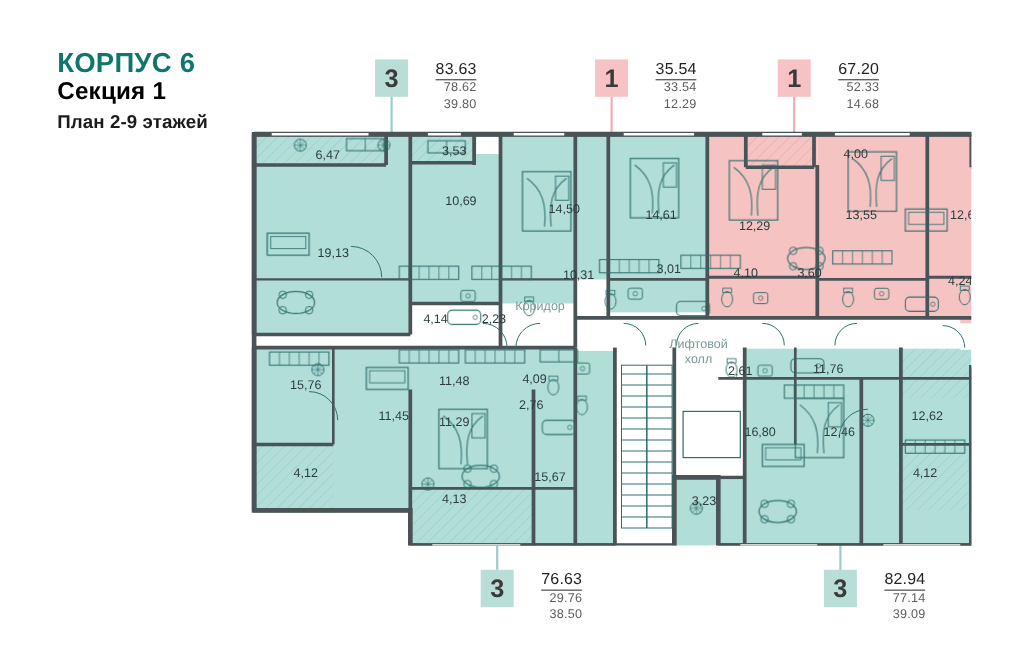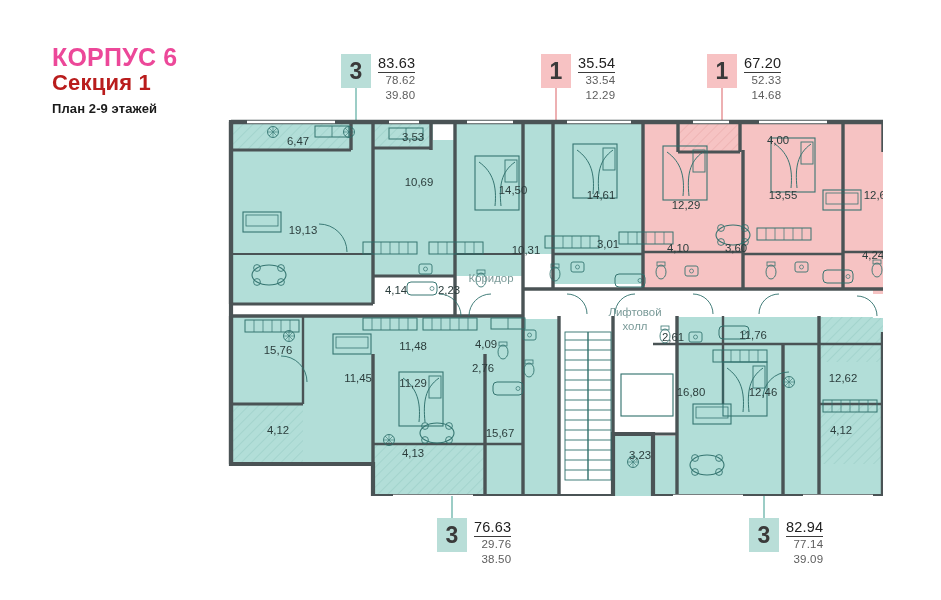--- a/index.html
+++ b/index.html
@@ -8,43 +8,43 @@
     background:#ffffff;
     font-family:"Liberation Sans",sans-serif;
     overflow:hidden;
     position:relative;
   }
   #stage{position:absolute;left:0;top:0;width:941px;height:600px;}
 
   
   .title-block{position:absolute;left:52px;top:44px;}
   .t-korpus{
-    font-size:25px;font-weight:bold;color:#ec4899;
+    font-size:25px;font-weight:bold;color:#0f766e;
     line-height:1.08;letter-spacing:.2px;white-space:nowrap;
   }
   .t-sekciya{
-    font-size:22px;font-weight:bold;color:#b91c1c;
+    font-size:22px;font-weight:bold;color:#000000;
     line-height:1.12;letter-spacing:.2px;white-space:nowrap;
   }
   .t-plan{
-    font-size:13px;font-weight:bold;color:#1b1b1b;
+    font-size:17px;font-weight:bold;color:#1b1b1b;
     margin-top:5px;letter-spacing:.1px;white-space:nowrap;
   }
 
   
   .callout{position:absolute;display:flex;align-items:flex-start;}
   .badge{
     width:30px;height:34px;
     display:flex;align-items:center;justify-content:center;
     font-size:23px;font-weight:bold;color:#3a3a3a;
     flex:0 0 auto;
   }
   .badge.teal{background:#b9ded8;}
   .badge.pink{background:#f7c2c3;}
-  .areas{margin-left:7px;line-height:1.02;padding-top:1px;}
+  .areas{margin-left:25px;line-height:1.02;padding-top:1px;}
   .area-main{
     font-size:14.5px;color:#222;font-weight:normal;
     border-bottom:1.4px solid #3b3b3b;
     display:inline-block;padding-bottom:1px;letter-spacing:.2px;
   }
   .area-sub{font-size:11.5px;color:#5d5d5d;margin-top:2.5px;letter-spacing:.2px;text-align:right;}
 
   .leader{position:absolute;width:1.5px;background:#9ccdc6;}
   .leader.pink{background:#edb0b2;}
 

